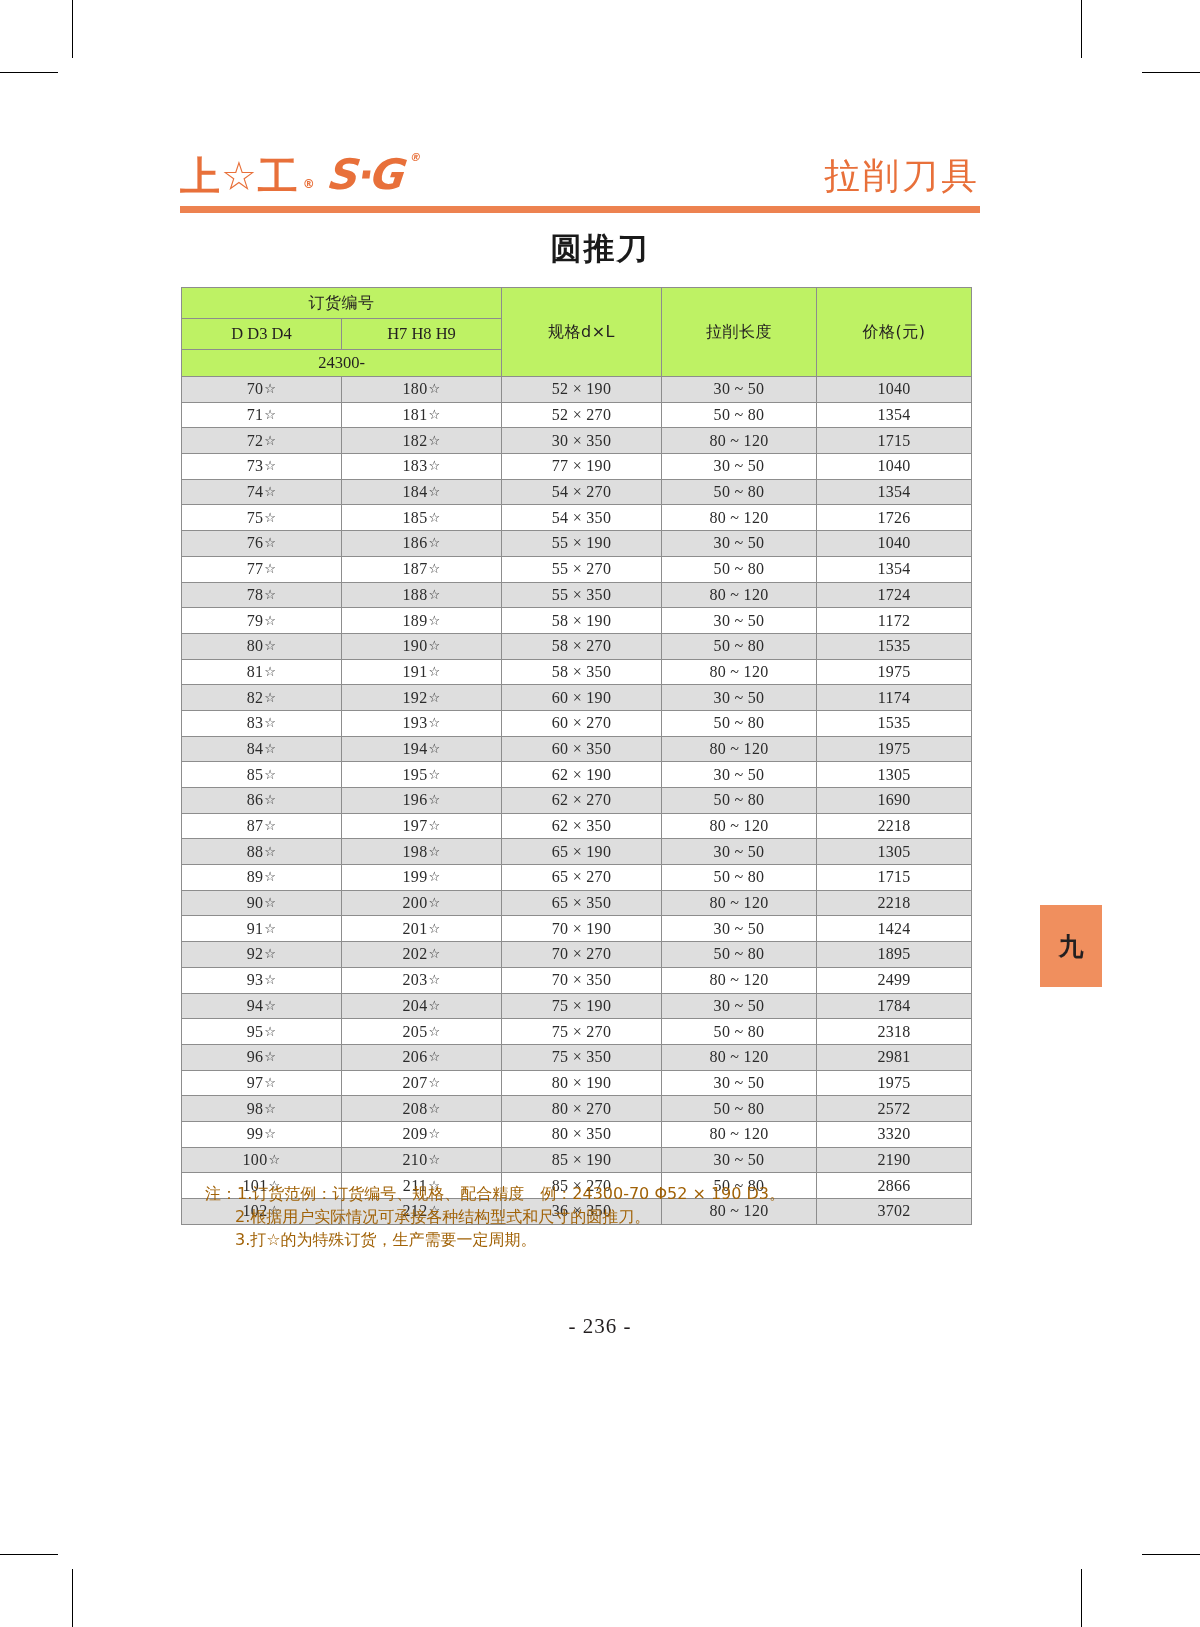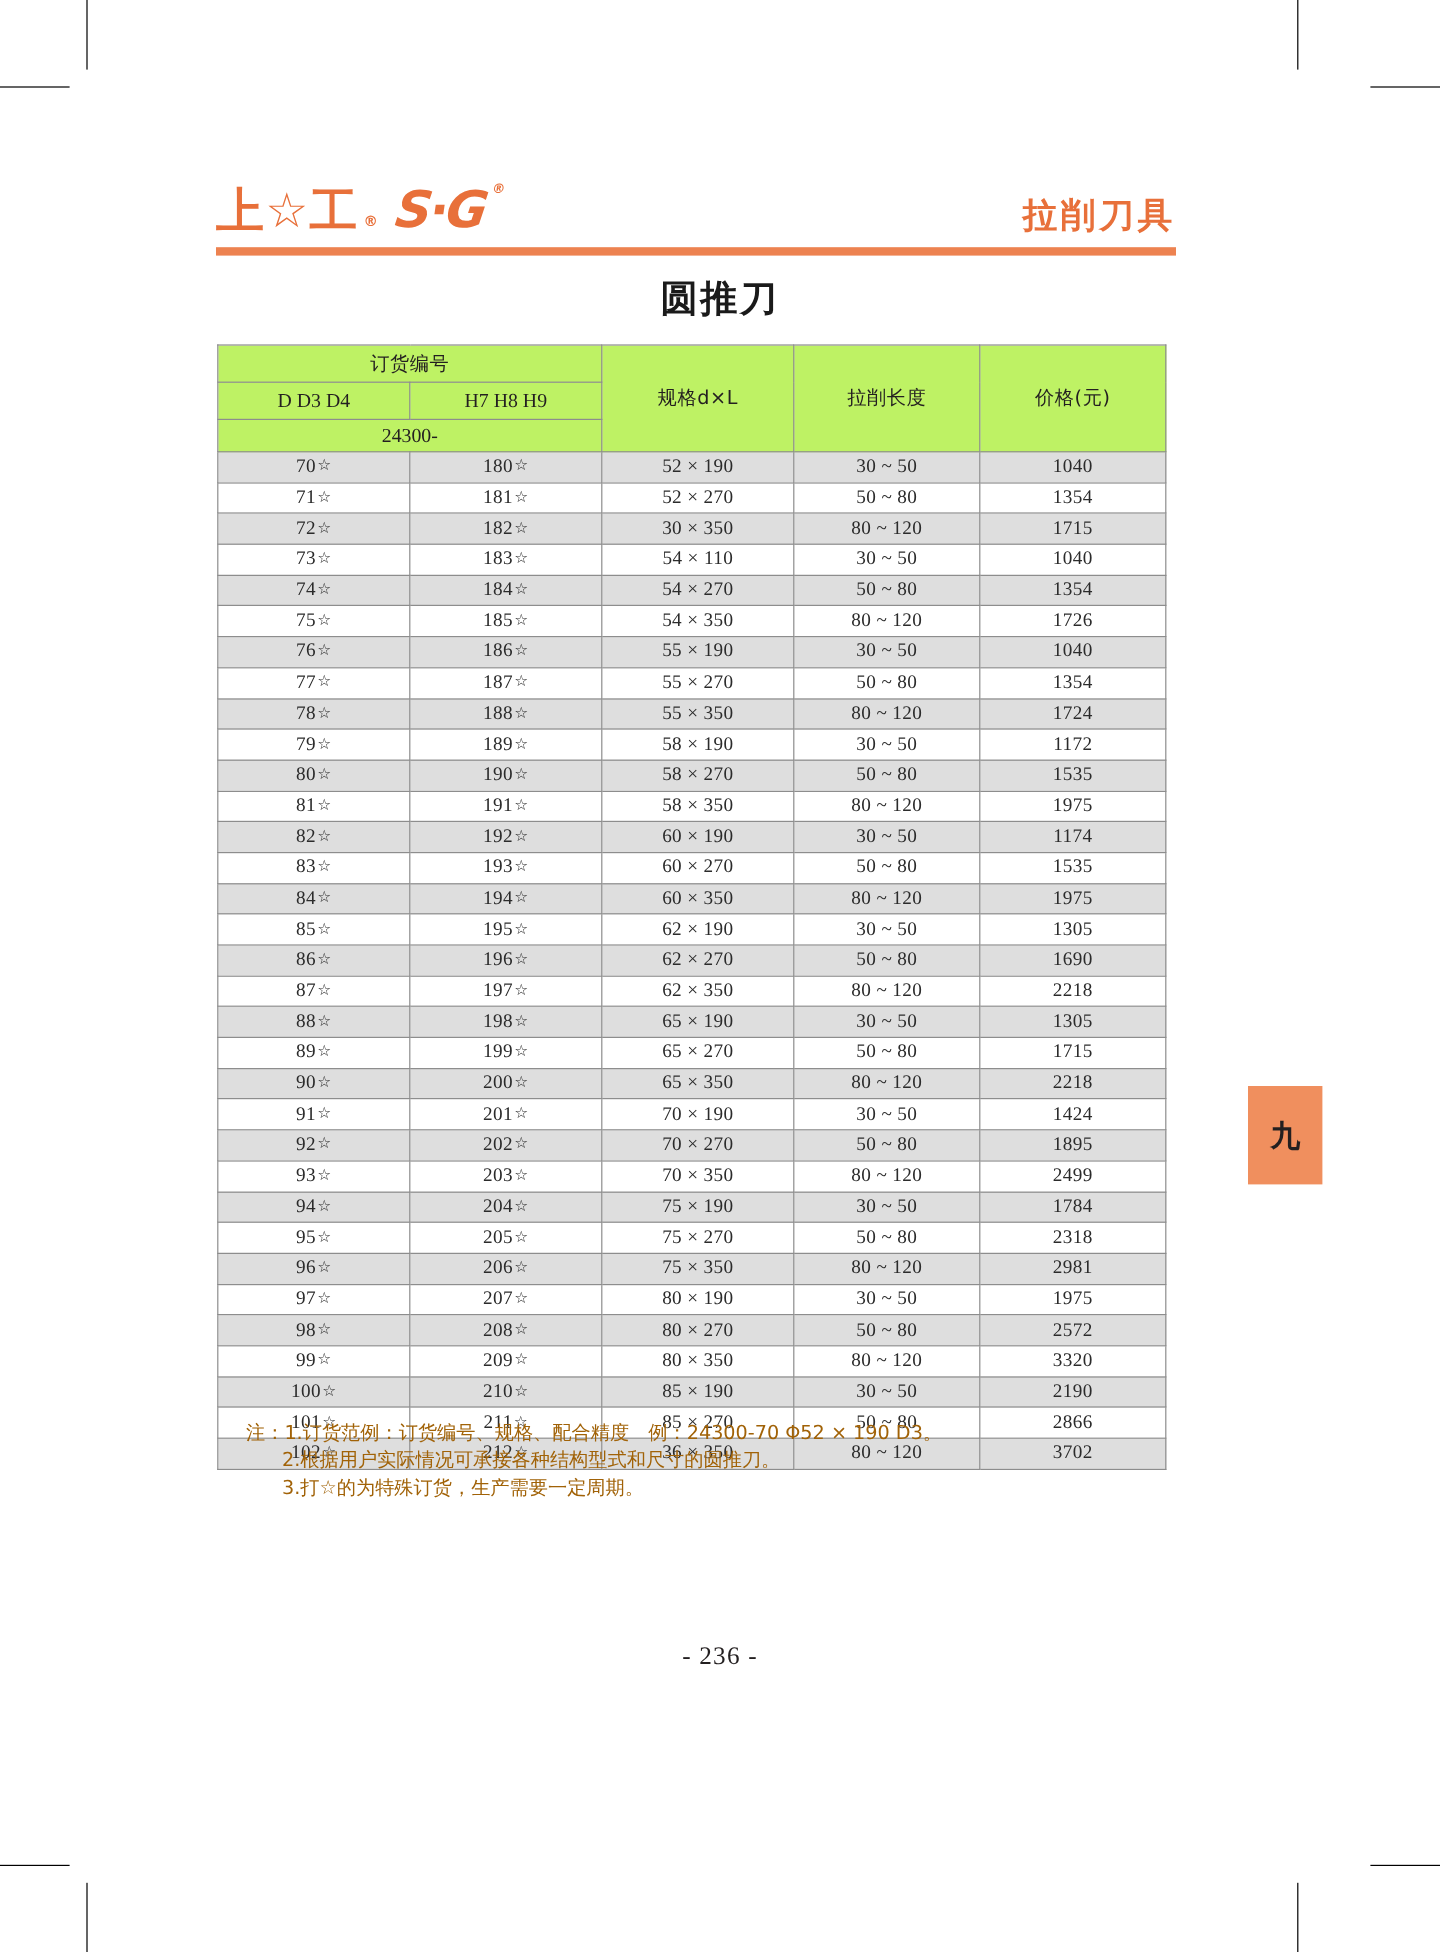--- a/index.html
+++ b/index.html
@@ -82,22 +82,22 @@
   }
   .logo-sg .reg2 {
     font-size: 11px;
     font-style: normal;
     position: absolute;
     top: -2px;
     right: -12px;
   }
   .header-title {
     font-family: "DejaVu Sans", sans-serif;
-    font-size: 29px;
-    font-weight: 700;
+    font-size: 36px;
+    font-weight: 400;
     color: #E8703A;
     letter-spacing: 3px;
     line-height: 1;
     padding-bottom: 2px;
   }
   .header-rule {
     margin-top: 10px;
     height: 7px;
     background: #ED8250;
     width: 800px;
@@ -197,21 +197,21 @@
     font-size: 25px;
     font-weight: 700;
     display: flex;
     align-items: center;
     justify-content: center;
   }
 
   
   .page-number {
     position: absolute;
-    top: 1368px;
+    top: 1314px;
     left: 0;
     width: 1200px;
     text-align: center;
     font-family: "Liberation Serif", serif;
     font-size: 21px;
     color: #231f20;
     letter-spacing: 1px;
   }
 </style>
 </head>
@@ -289,21 +289,21 @@
           <tr class="odd">
             <td>72<span class="star">☆</span></td>
             <td>182<span class="star">☆</span></td>
             <td>30 × 350</td>
             <td>80 ~ 120</td>
             <td>1715</td>
           </tr>
           <tr class="even">
             <td>73<span class="star">☆</span></td>
             <td>183<span class="star">☆</span></td>
-            <td>54 × 110</td>
+            <td>77 × 190</td>
             <td>30 ~ 50</td>
             <td>1040</td>
           </tr>
           <tr class="odd">
             <td>74<span class="star">☆</span></td>
             <td>184<span class="star">☆</span></td>
             <td>54 × 270</td>
             <td>50 ~ 80</td>
             <td>1354</td>
           </tr>

